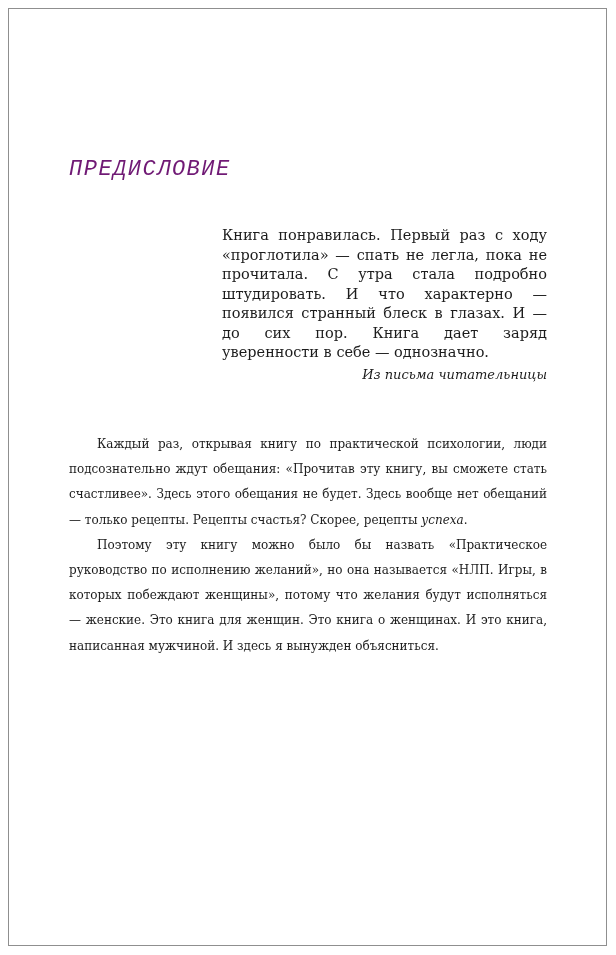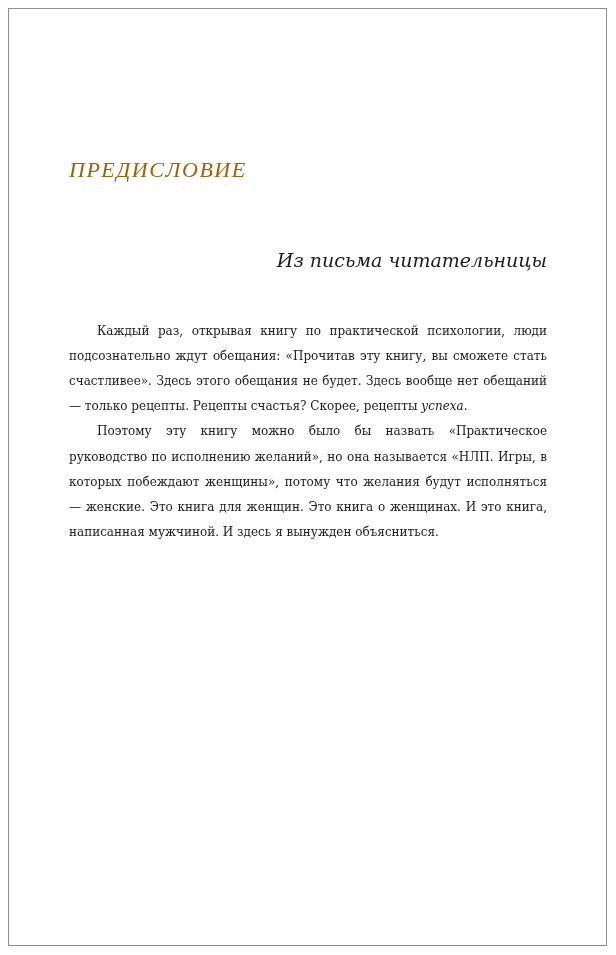--- a/index.html
+++ b/index.html
@@ -15,41 +15,41 @@
   .page {
     position: absolute;
     top: 8px; left: 8px;
     width: 599px;
     height: 938px;
     border: 1px solid #8f8f8f;
     background: #ffffff;
     padding: 148px 59px 0 60px;
   }
   .title {
-    font-family: Liberation Serif, serif;
+    font-family: Liberation Mono, monospace;
     font-style: italic;
     font-weight: normal;
     font-size: 22px;
     letter-spacing: 1.5px;
-    color: #a16207;
-    margin-bottom: 68px;
+    color: #701a75;
+    margin-bottom: 44px;
   }
   .epigraph {
     margin-left: 153px;
     margin-bottom: 48px;
   }
   .epigraph-text {
     font-size: 14.5px;
     line-height: 19.5px;
     text-align: justify;
     hyphens: auto;
     -webkit-hyphens: auto;
   }
   .epigraph-attribution {
-    font-size: 19px;
+    font-size: 13px;
     line-height: 19.5px;
     font-style: italic;
     text-align: right;
     margin-top: 2px;
   }
   .body-text {
     font-size: 12px;
     line-height: 25.2px;
     text-align: justify;
     hyphens: auto;
@@ -63,20 +63,21 @@
   }
 </style>
 </head>
 <body>
 
 <div class="page">
 
   <h1 class="title">ПРЕДИСЛОВИЕ</h1>
 
   <div class="epigraph">
+    <p class="epigraph-text">Книга понравилась. Первый раз с ходу «проглотила» — спать не легла, пока не прочитала. С утра стала подробно штудировать. И что характерно — появился странный блеск в глазах. И — до сих пор. Книга дает заряд уверенности в себе — однозначно.</p>
     <p class="epigraph-attribution">Из письма читательницы</p>
   </div>
 
   <div class="body-text">
     <p class="paragraph"><span>Каждый раз, открывая книгу по практической психологии, люди подсознательно ждут обещания: «Прочитав эту книгу, вы сможете стать счастливее». Здесь этого обещания не будет. Здесь вообще нет обещаний — только рецепты. Рецепты счастья? Скорее, рецепты </span><em>успеха</em><span>.</span></p>
 
 
     <p class="paragraph">Поэтому эту книгу можно было бы назвать «Практическое руководство по исполнению желаний», но она называется «НЛП. Игры, в которых побеждают женщины», потому что желания будут исполняться — женские. Это книга для женщин. Это книга о женщинах. И это книга, написанная мужчиной. И здесь я вынужден объясниться.</p>
   </div>
 

